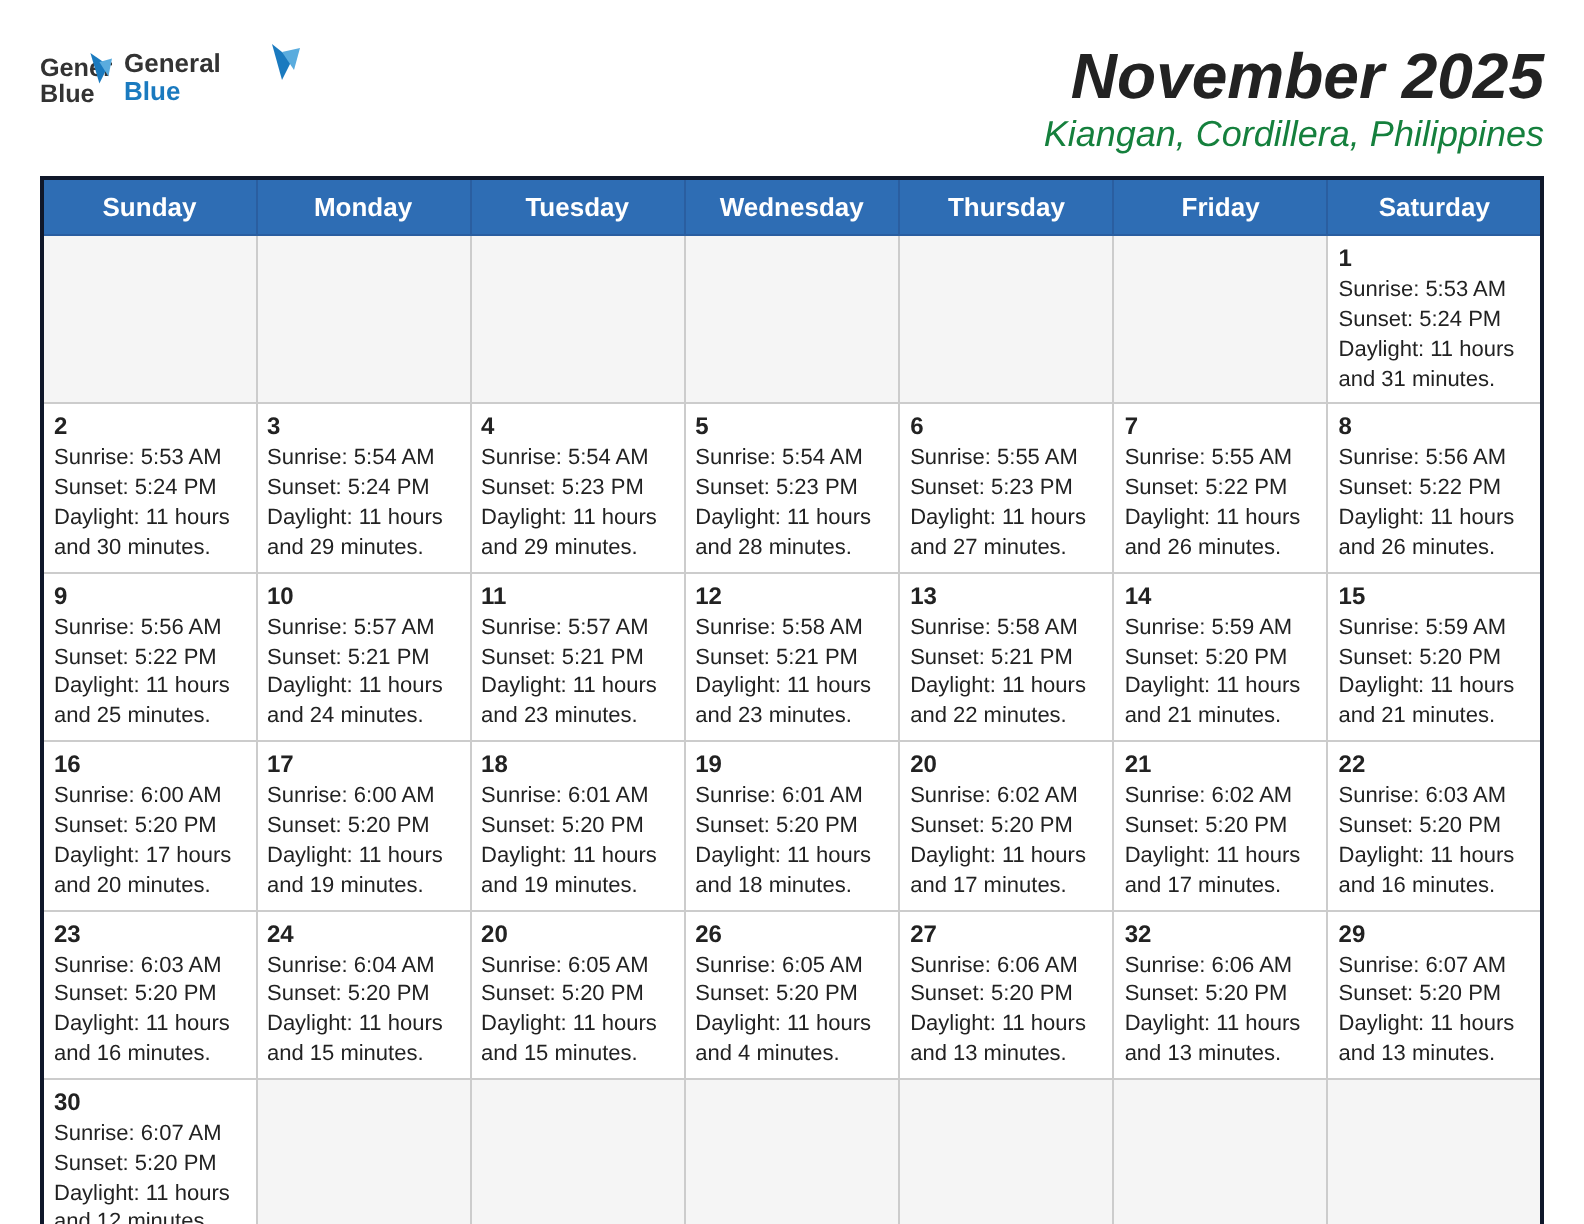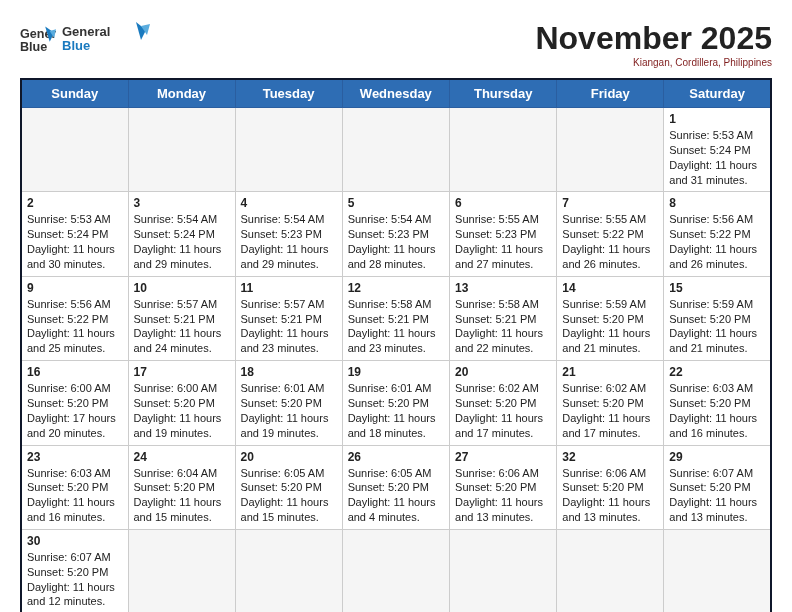--- a/index.html
+++ b/index.html
@@ -20,29 +20,30 @@
       display: flex;
       align-items: center;
       gap: 6px;
     }
     .logo-icon {
       width: 36px;
       height: 36px;
     }
     .title-area {
       text-align: right;
+      font-style: italic;
     }
     .month-title {
       font-size: 32px;
       font-weight: bold;
       color: #222;
     }
     .location-title {
-      font-size: 10px;
-      color: #7f1d1d;
+      font-size: 18px;
+      color: #15803d;
     }
     .calendar {
       width: 100%;
       border-collapse: collapse;
       border: 2px solid #0f172a;
     }
     .calendar th {
       background-color: #2e6db4;
       color: #fff;
       text-align: center;

